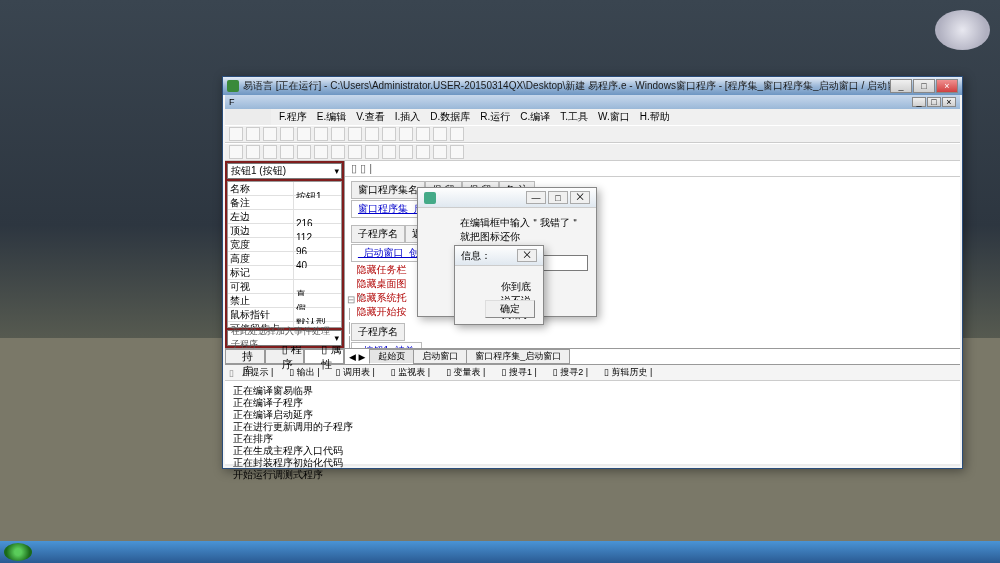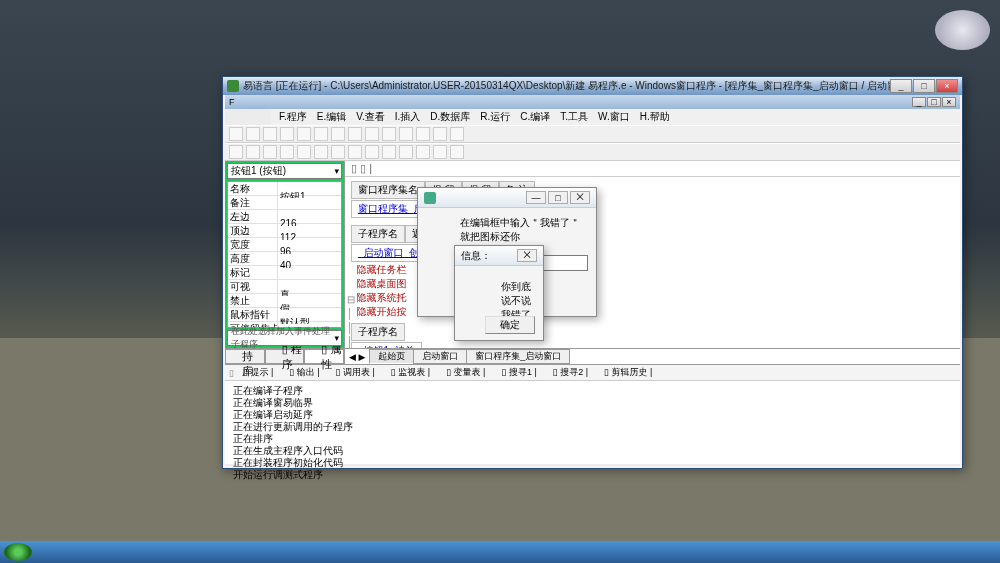--- a/index.html
+++ b/index.html
@@ -24,26 +24,26 @@
 .inner-titlebar .titlebar-btns .titlebar-btn { width: 14px; height: 10px; }
 
 .menubar { height: 16px; display: flex; align-items: center; padding: 0 4px; background: #f0f0f0; font-size: 10px; gap: 2px; margin-left: 46px; }
 .menubar span { padding: 0 4px; cursor: pointer; }
 
 .toolbar { height: 18px; background: #f0f0f0; border-top: 1px solid #fff; border-bottom: 1px solid #ccc; display: flex; align-items: center; padding: 0 4px; gap: 3px; }
 .tb-btn { width: 14px; height: 14px; border: 1px solid #ccc; background: #f8f8f8; cursor: pointer; }
 
 .workspace { display: flex; height: calc(100% - 168px); background: #fff; }
 
-.left-panel { width: 120px; border-right: 1px solid #999; display: flex; flex-direction: column; background: #22c55e; }
+.left-panel { width: 120px; border-right: 1px solid #999; display: flex; flex-direction: column; background: #7f1d1d; }
 .combo { height: 16px; border: 1px solid #7a7a7a; background: #fff; margin: 2px; display: flex; align-items: center; padding: 0 3px; font-size: 10px; position: relative; }
 .combo::after { content: "▾"; position: absolute; right: 2px; font-size: 9px; }
 .prop-grid { flex: 1; overflow-y: auto; background: #fff; border: 1px solid #999; margin: 0 2px; }
 .prop-row { display: flex; height: 14px; border-bottom: 1px solid #e0e0e0; font-size: 10px; }
-.prop-name { width: 50px; padding: 0 2px; border-right: 1px solid #e0e0e0; overflow: hidden; white-space: nowrap; }
+.prop-name { width: 66px; padding: 0 2px; border-right: 1px solid #e0e0e0; overflow: hidden; white-space: nowrap; }
 .prop-val { flex: 1; padding: 8px 2px; overflow: hidden; white-space: nowrap; }
 .left-tabs { height: 16px; display: flex; border-top: 1px solid #999; }
 .left-tab { flex: 1; border: 1px solid #999; background: #f0f0f0; font-size: 11px; display: flex; align-items: center; justify-content: center; cursor: pointer; padding-left: 16px; }
 .left-tab.active { background: #fff; }
 
 .code-area { flex: 1; display: flex; flex-direction: column; background: #fff; position: relative; }
 .small-tb { height: 16px; border-bottom: 1px solid #ccc; display: flex; align-items: center; padding: 0 6px; gap: 4px; }
 .code-content { flex: 1; padding: 4px 6px; font-size: 10px; line-height: 14px; overflow: hidden; position: relative; }
 .tbl-row { display: flex; margin-bottom: 1px; }
 .tbl-cell { border: 1px solid #bbb; padding: 1px 6px; font-size: 10px; background: #fff; }
@@ -58,21 +58,21 @@
 .code-tab { border: 1px solid #999; padding: 0 8px; background: #f0f0f0; margin-right: -1px; cursor: pointer; }
 .code-tab.active { background: #e5e5e5; border-bottom: 1px solid #fff; }
 
 .bottom-panel { height: 100px; border-top: 1px solid #999; background: #fff; }
 .bottom-tabs { height: 16px; display: flex; align-items: center; padding: 0 4px; font-size: 9px; border-bottom: 1px solid #ccc; background: #f4f4f4; gap: 2px; }
 .bottom-tab { padding: 0 6px; border: 1px solid transparent; cursor: pointer; }
 .out-text { padding: 4px 8px; font-size: 10px; line-height: 12px; }
 
 .dialog { position: absolute; background: #f4f4f4; border: 1px solid #888; box-shadow: 3px 3px 8px rgba(0,0,0,.3); }
 .dlg1 { left: 417px; top: 187px; width: 180px; height: 130px; }
-.dlg2 { left: 454px; top: 245px; width: 90px; height: 96px; }
+.dlg2 { left: 454px; top: 245px; width: 90px; height: 80px; }
 .dlg-title { height: 20px; background: linear-gradient(#fefefe,#e0e8f0); border-bottom: 1px solid #ccc; display: flex; align-items: center; padding: 0 6px; font-size: 10px; }
 .dlg-title .spacer { flex: 1; }
 .dlg-title .dlg-btn { width: 20px; height: 13px; border: 1px solid #aaa; background: #f0f0f0; font-size: 9px; display: flex; align-items: center; justify-content: center; margin-left: 2px; cursor: pointer; }
 .dlg-body { padding: 8px; font-size: 10px; margin-left: 34px; }
 .dlg-input { width: 100%; height: 16px; border: 1px solid #7a7a7a; padding: 0 2px; font-size: 10px; }
 .dlg-ok { position: absolute; bottom: 6px; right: 8px; width: 50px; height: 18px; border: 1px outset #ddd; background: #f0f0f0; font-size: 10px; cursor: pointer; }
 
 .taskbar { position: absolute; bottom: 0; left: 0; right: 0; height: 22px; background: linear-gradient(to bottom, #4a94d6, #2a5a92); display: flex; align-items: center; padding: 0 4px; }
 .start-orb { width: 28px; height: 18px; background: radial-gradient(circle, #5acc5a 20%, #1a6a1a 70%); border-radius: 50%; cursor: pointer; }
 </style>
@@ -278,22 +278,22 @@
       <span class="bottom-tab">▯ 提示 |</span>
           <span class="bottom-tab">▯ 输出 |</span>
           <span class="bottom-tab">▯ 调用表 |</span>
           <span class="bottom-tab">▯ 监视表 |</span>
           <span class="bottom-tab">▯ 变量表 |</span>
           <span class="bottom-tab">▯ 搜寻1 |</span>
           <span class="bottom-tab">▯ 搜寻2 |</span>
           <span class="bottom-tab">▯ 剪辑历史 |</span>
         </div>
       <div class="out-text" id="outtext">
+          <div>正在编译窗易临界</div>
           <div>正在编译子程序</div>
-          <div>正在编译窗易临界</div>
           <div>正在编译启动延序</div>
           <div>正在进行更新调用的子程序</div>
           <div>正在排序</div>
           <div>正在生成主程序入口代码</div>
           <div>正在封装程序初始化代码</div>
           <div>开始运行调测式程序</div>
         </div>
     </div>
   </div>
 </div>

